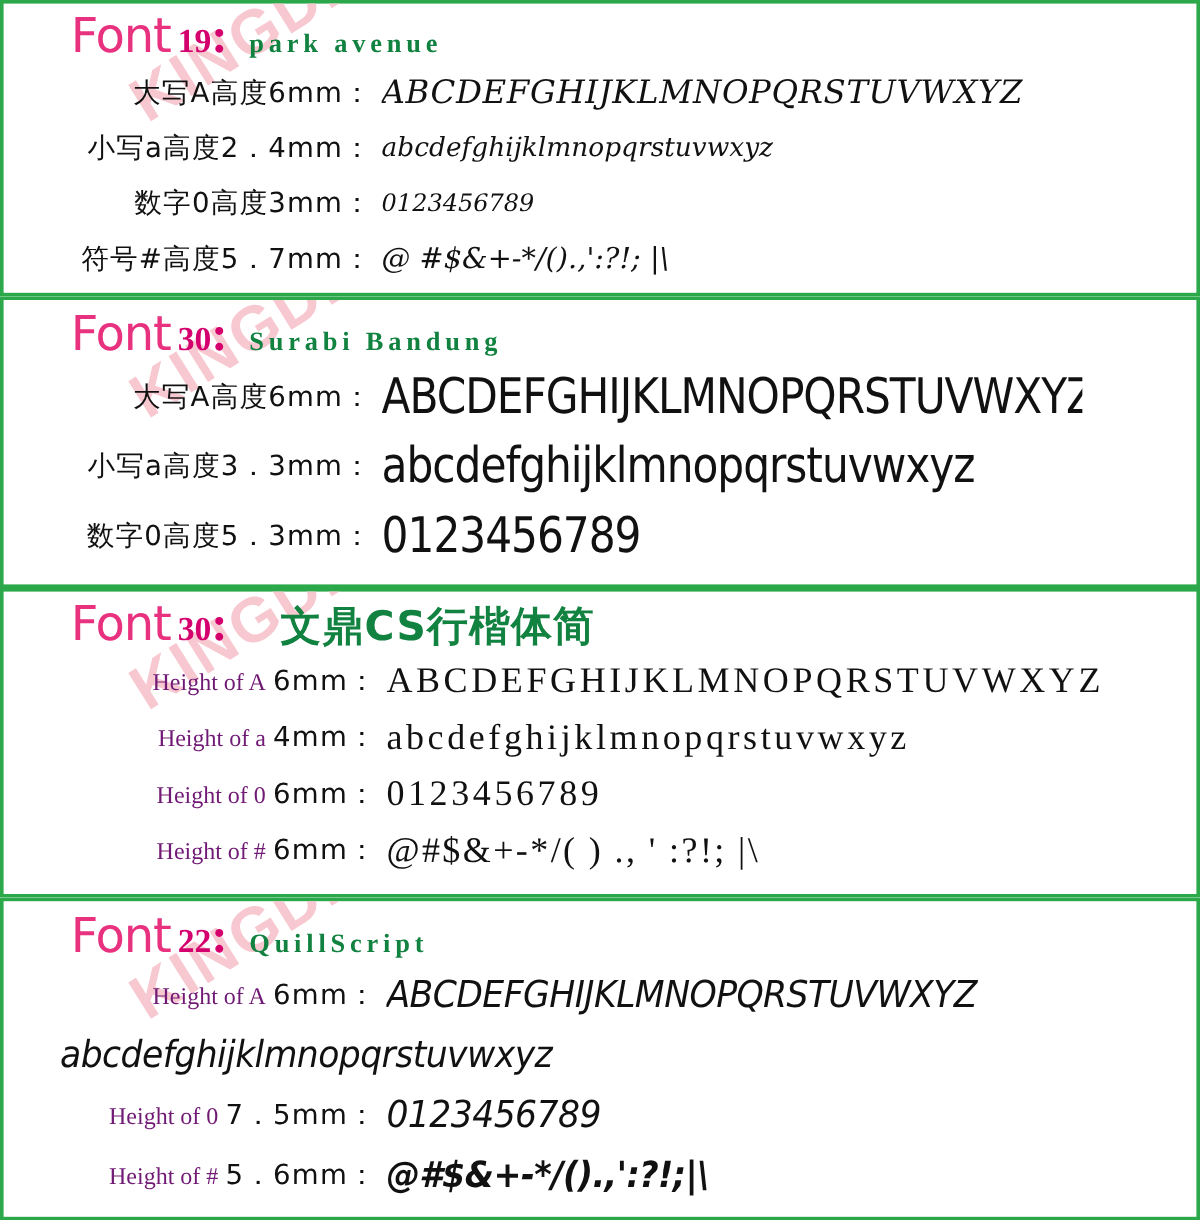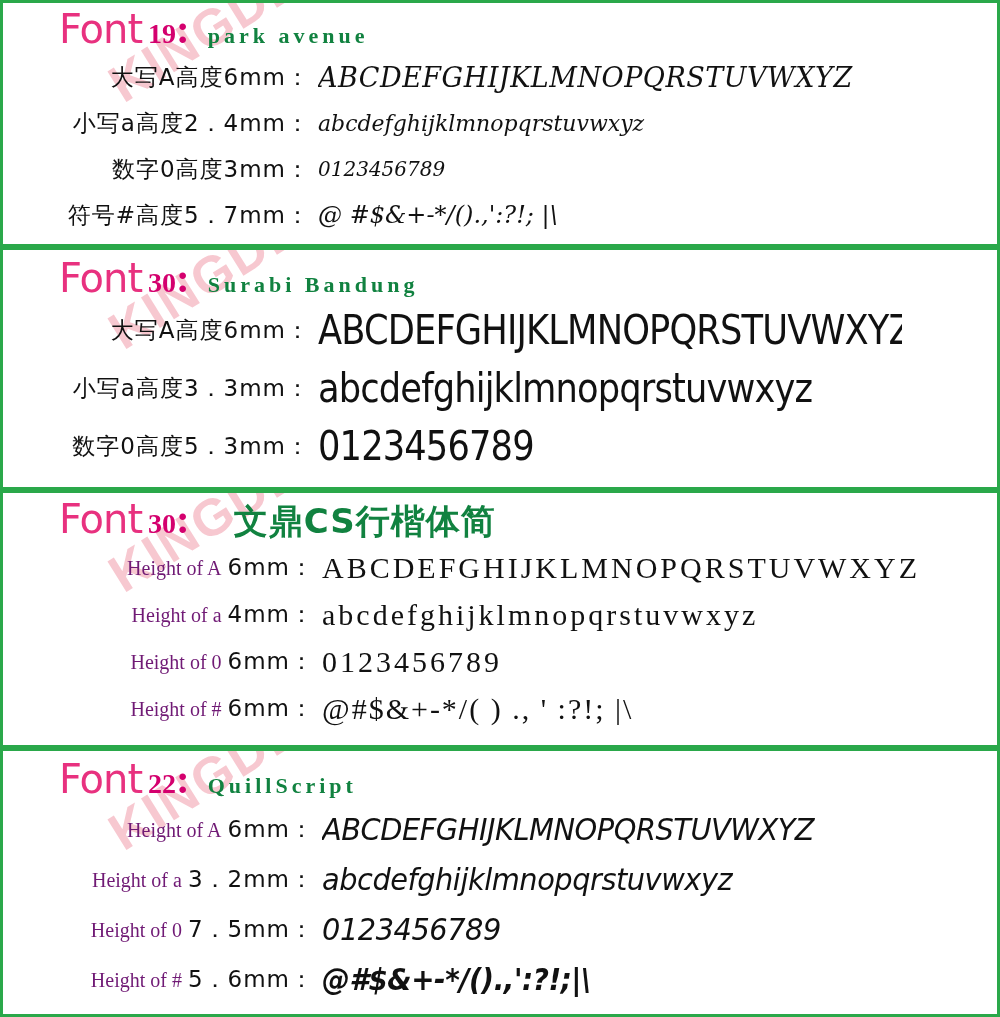--- a/index.html
+++ b/index.html
@@ -281,21 +281,20 @@
       <span class="font-num">22</span>
       <span class="font-colon">:</span>
       <span class="font-name name-en">QuillScript</span>
     </div>
     <div class="rows">
       <div class="row">
         <span class="label"><span class="label-en-green">Height of A</span><span class="sp"></span><span class="label-mm">6mm：</span></span>
         <span class="sample s-upper">ABCDEFGHIJKLMNOPQRSTUVWXYZ</span>
       </div>
       <div class="row">
-        <span class="label"><span class="label-en-green">Height of a</span><span class="sp"></span><span class="label-mm">3．2mm：</span></span>
         <span class="sample s-lower">abcdefghijklmnopqrstuvwxyz</span>
       </div>
       <div class="row">
         <span class="label"><span class="label-en-green">Height of 0</span><span class="sp"></span><span class="label-mm">7．5mm：</span></span>
         <span class="sample s-digit">0123456789</span>
       </div>
       <div class="row">
         <span class="label"><span class="label-en-green">Height of #</span><span class="sp"></span><span class="label-mm">5．6mm：</span></span>
         <span class="sample s-symbol">@#$&amp;+-*/().,':?!;|\</span>
       </div>

